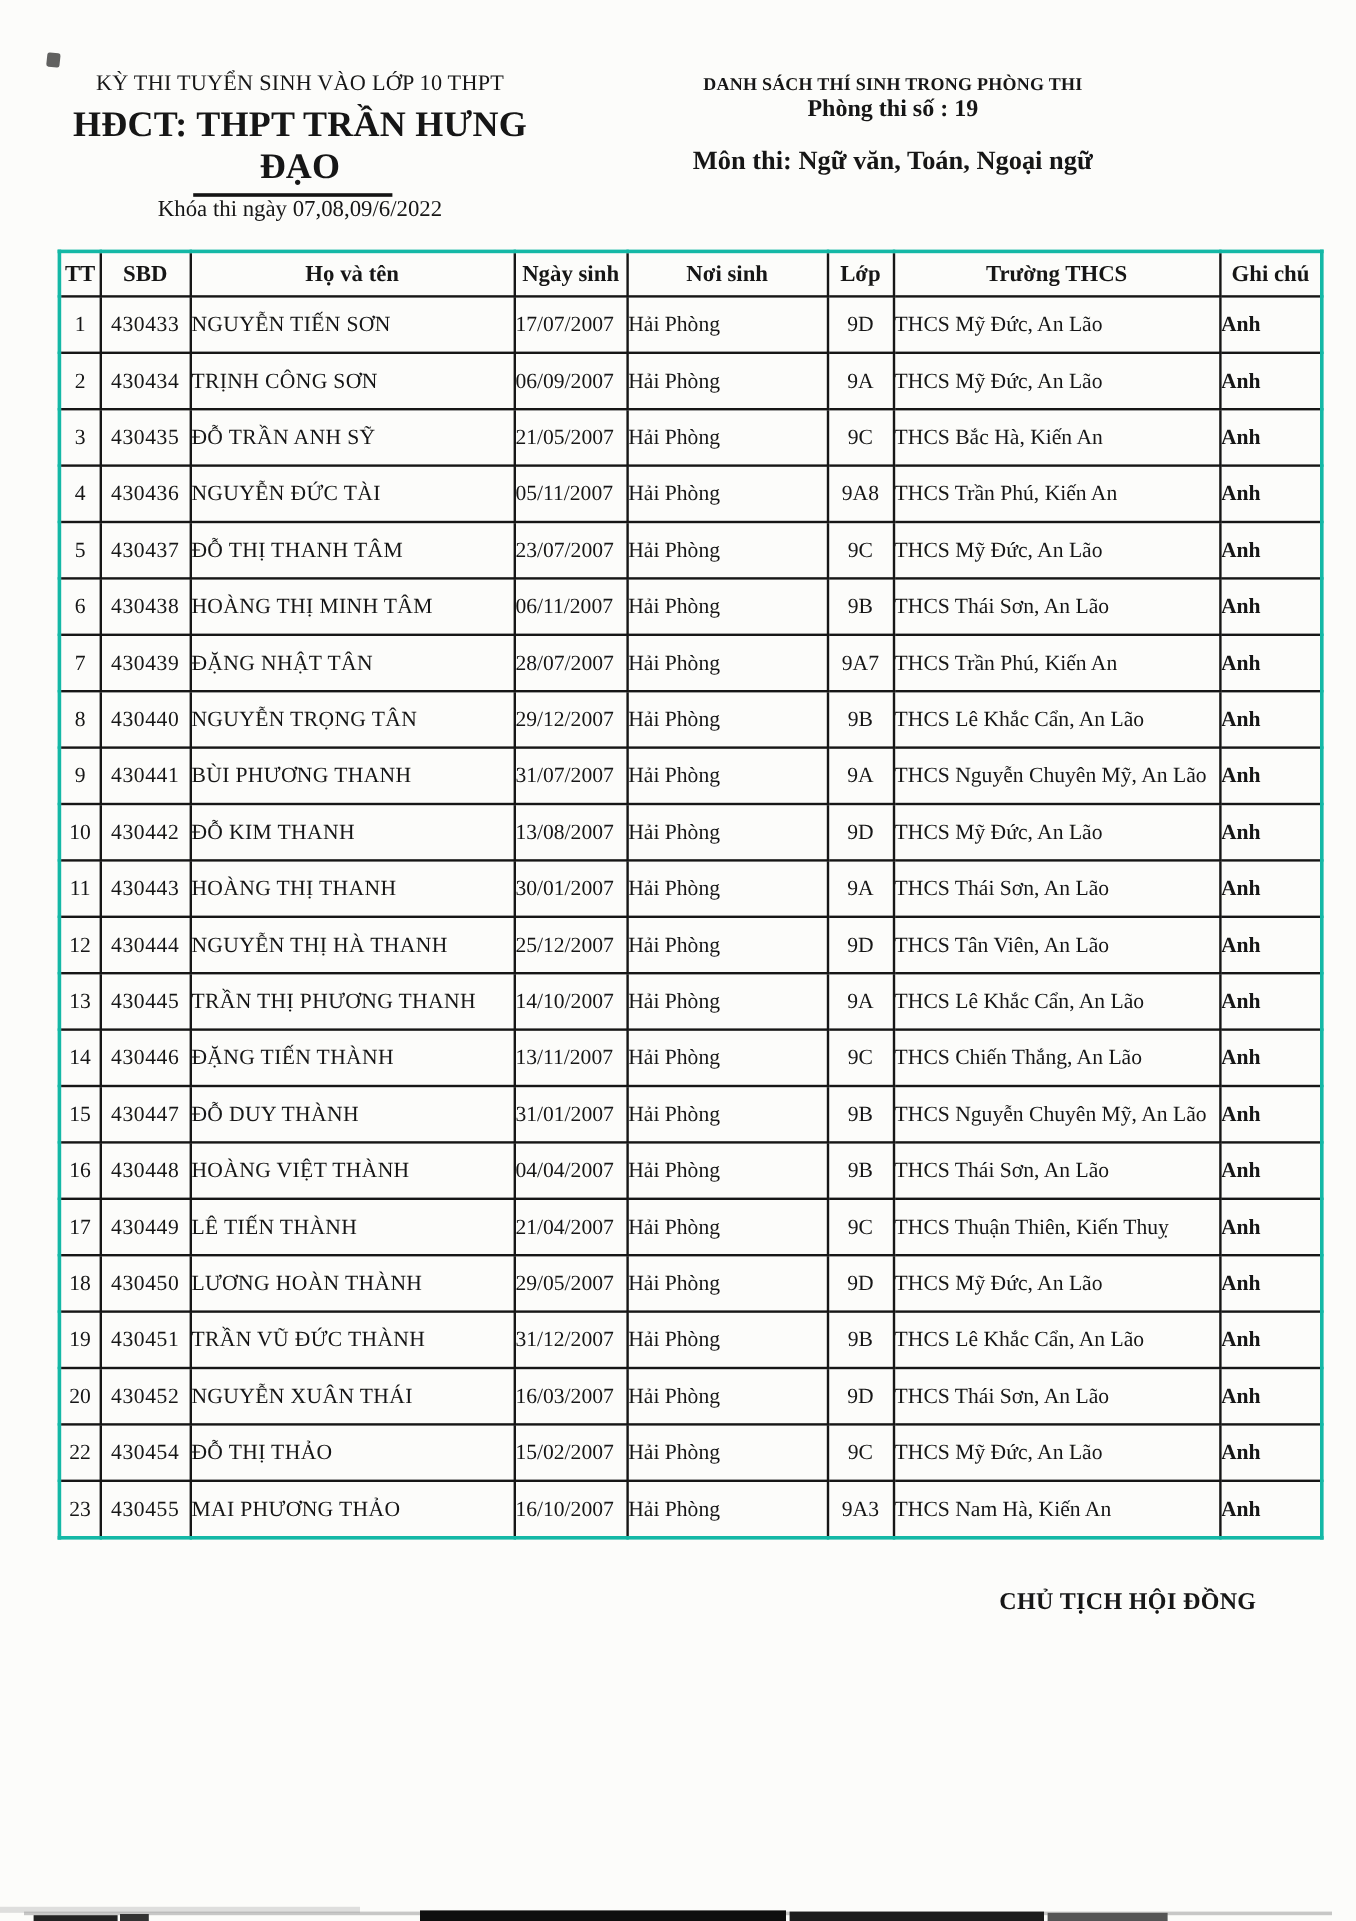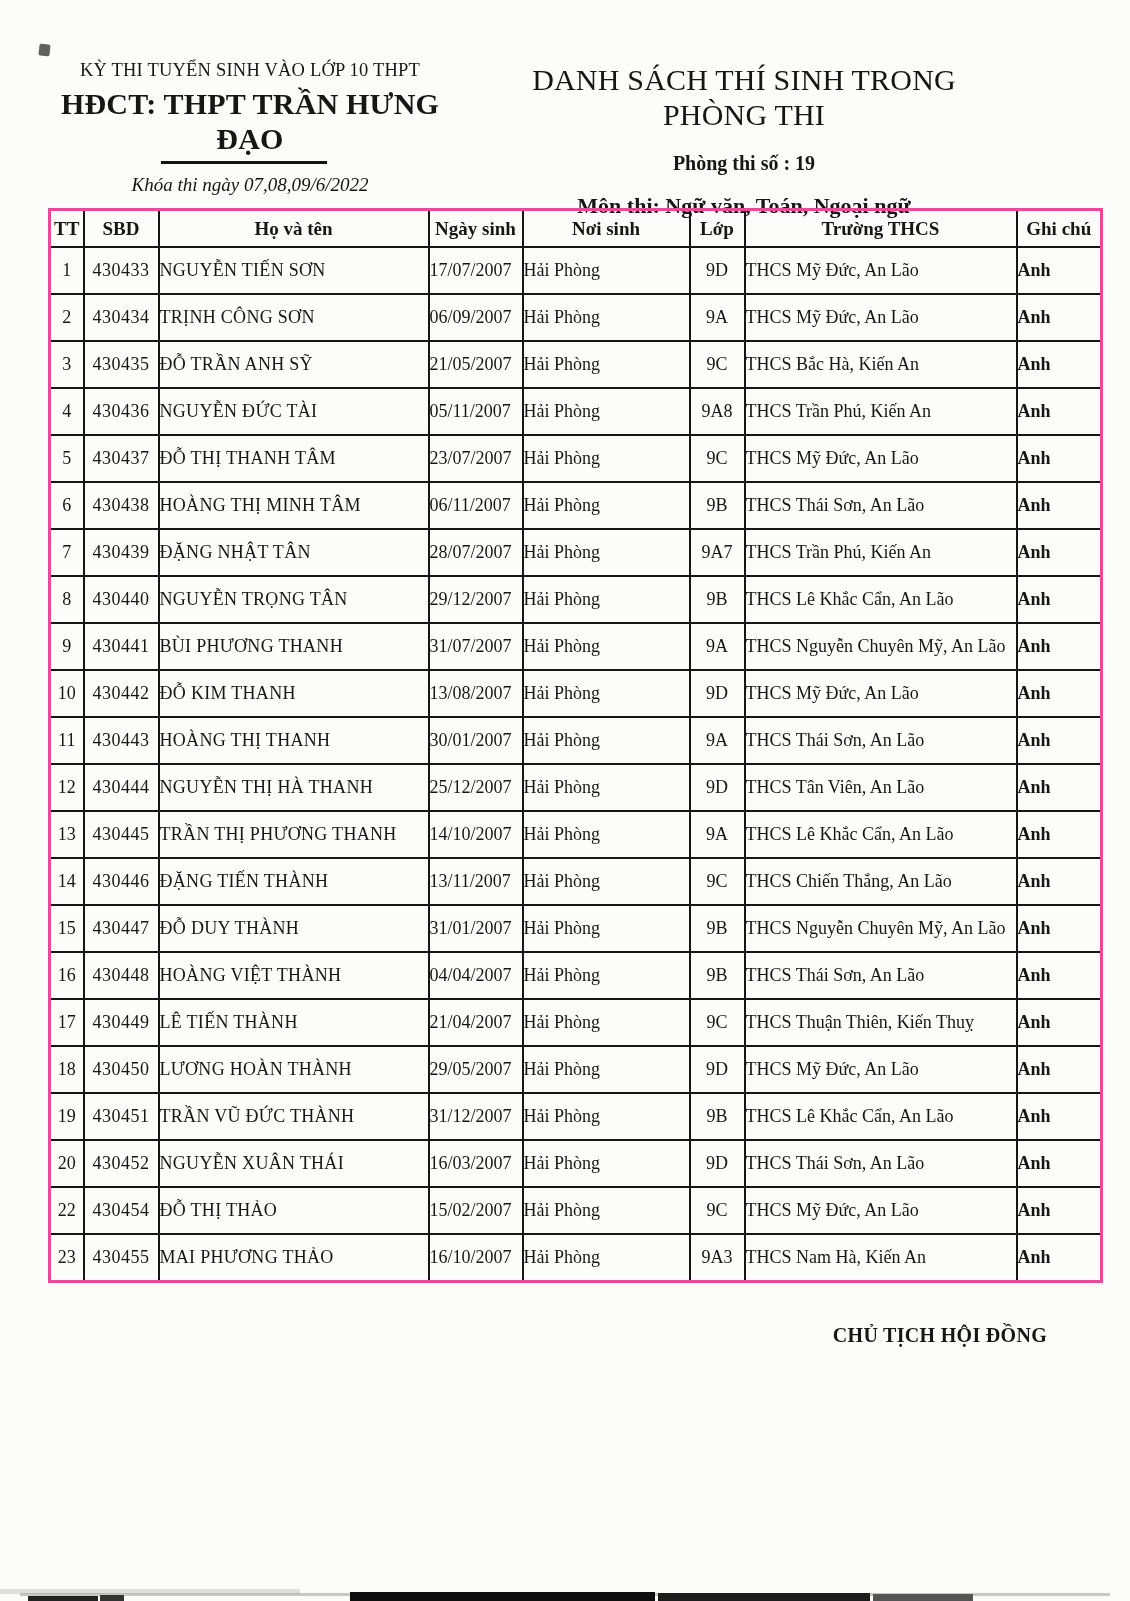--- a/index.html
+++ b/index.html
@@ -16,35 +16,35 @@
     overflow:hidden;
   }
   
   .header-left{
     position:absolute;left:40px;top:60px;width:420px;
     text-align:center;line-height:1.18;
   }
   .hl-line1{font-size:18.5px;letter-spacing:.2px;}
   .hl-line2{font-size:30px;font-weight:bold;margin-top:4px;letter-spacing:.2px;}
   .hl-underline{width:166px;height:3px;background:#141414;margin:4px auto 0 auto;transform:translateX(-6px);}
-  .hl-line3{font-size:19px;margin-top:10px;font-style:italic;}
+  .hl-line3{font-size:19px;}
   .header-right{
     position:absolute;left:498px;top:63px;width:492px;
     text-align:center;line-height:1.15;
   }
-  .hr-title{font-size:30px;font-weight:normal;letter-spacing:.2px;}
-  .hr-room{font-size:20px;font-weight:bold;margin-top:20px;font-family:Liberation Serif, serif;}
+  .hr-title{font-size:15px;font-weight:bold;letter-spacing:.2px;}
+  .hr-room{font-size:20px;font-weight:bold;font-family:Liberation Serif, serif;}
   .hr-subjects{font-size:22px;font-weight:bold;margin-top:18px;}
   
   table.roster{
     position:absolute;left:48px;top:208px;
     width:1052px;
     border-collapse:collapse;
     table-layout:fixed;
-    border:3px solid #ec4899;
+    border:3px solid #14b8a6;
   }
   table.roster th, table.roster td{
     border:2px solid #161616;
     padding:0;
     overflow:hidden;
     white-space:nowrap;
     vertical-align:middle;
   }
   table.roster th{
     height:35px;

